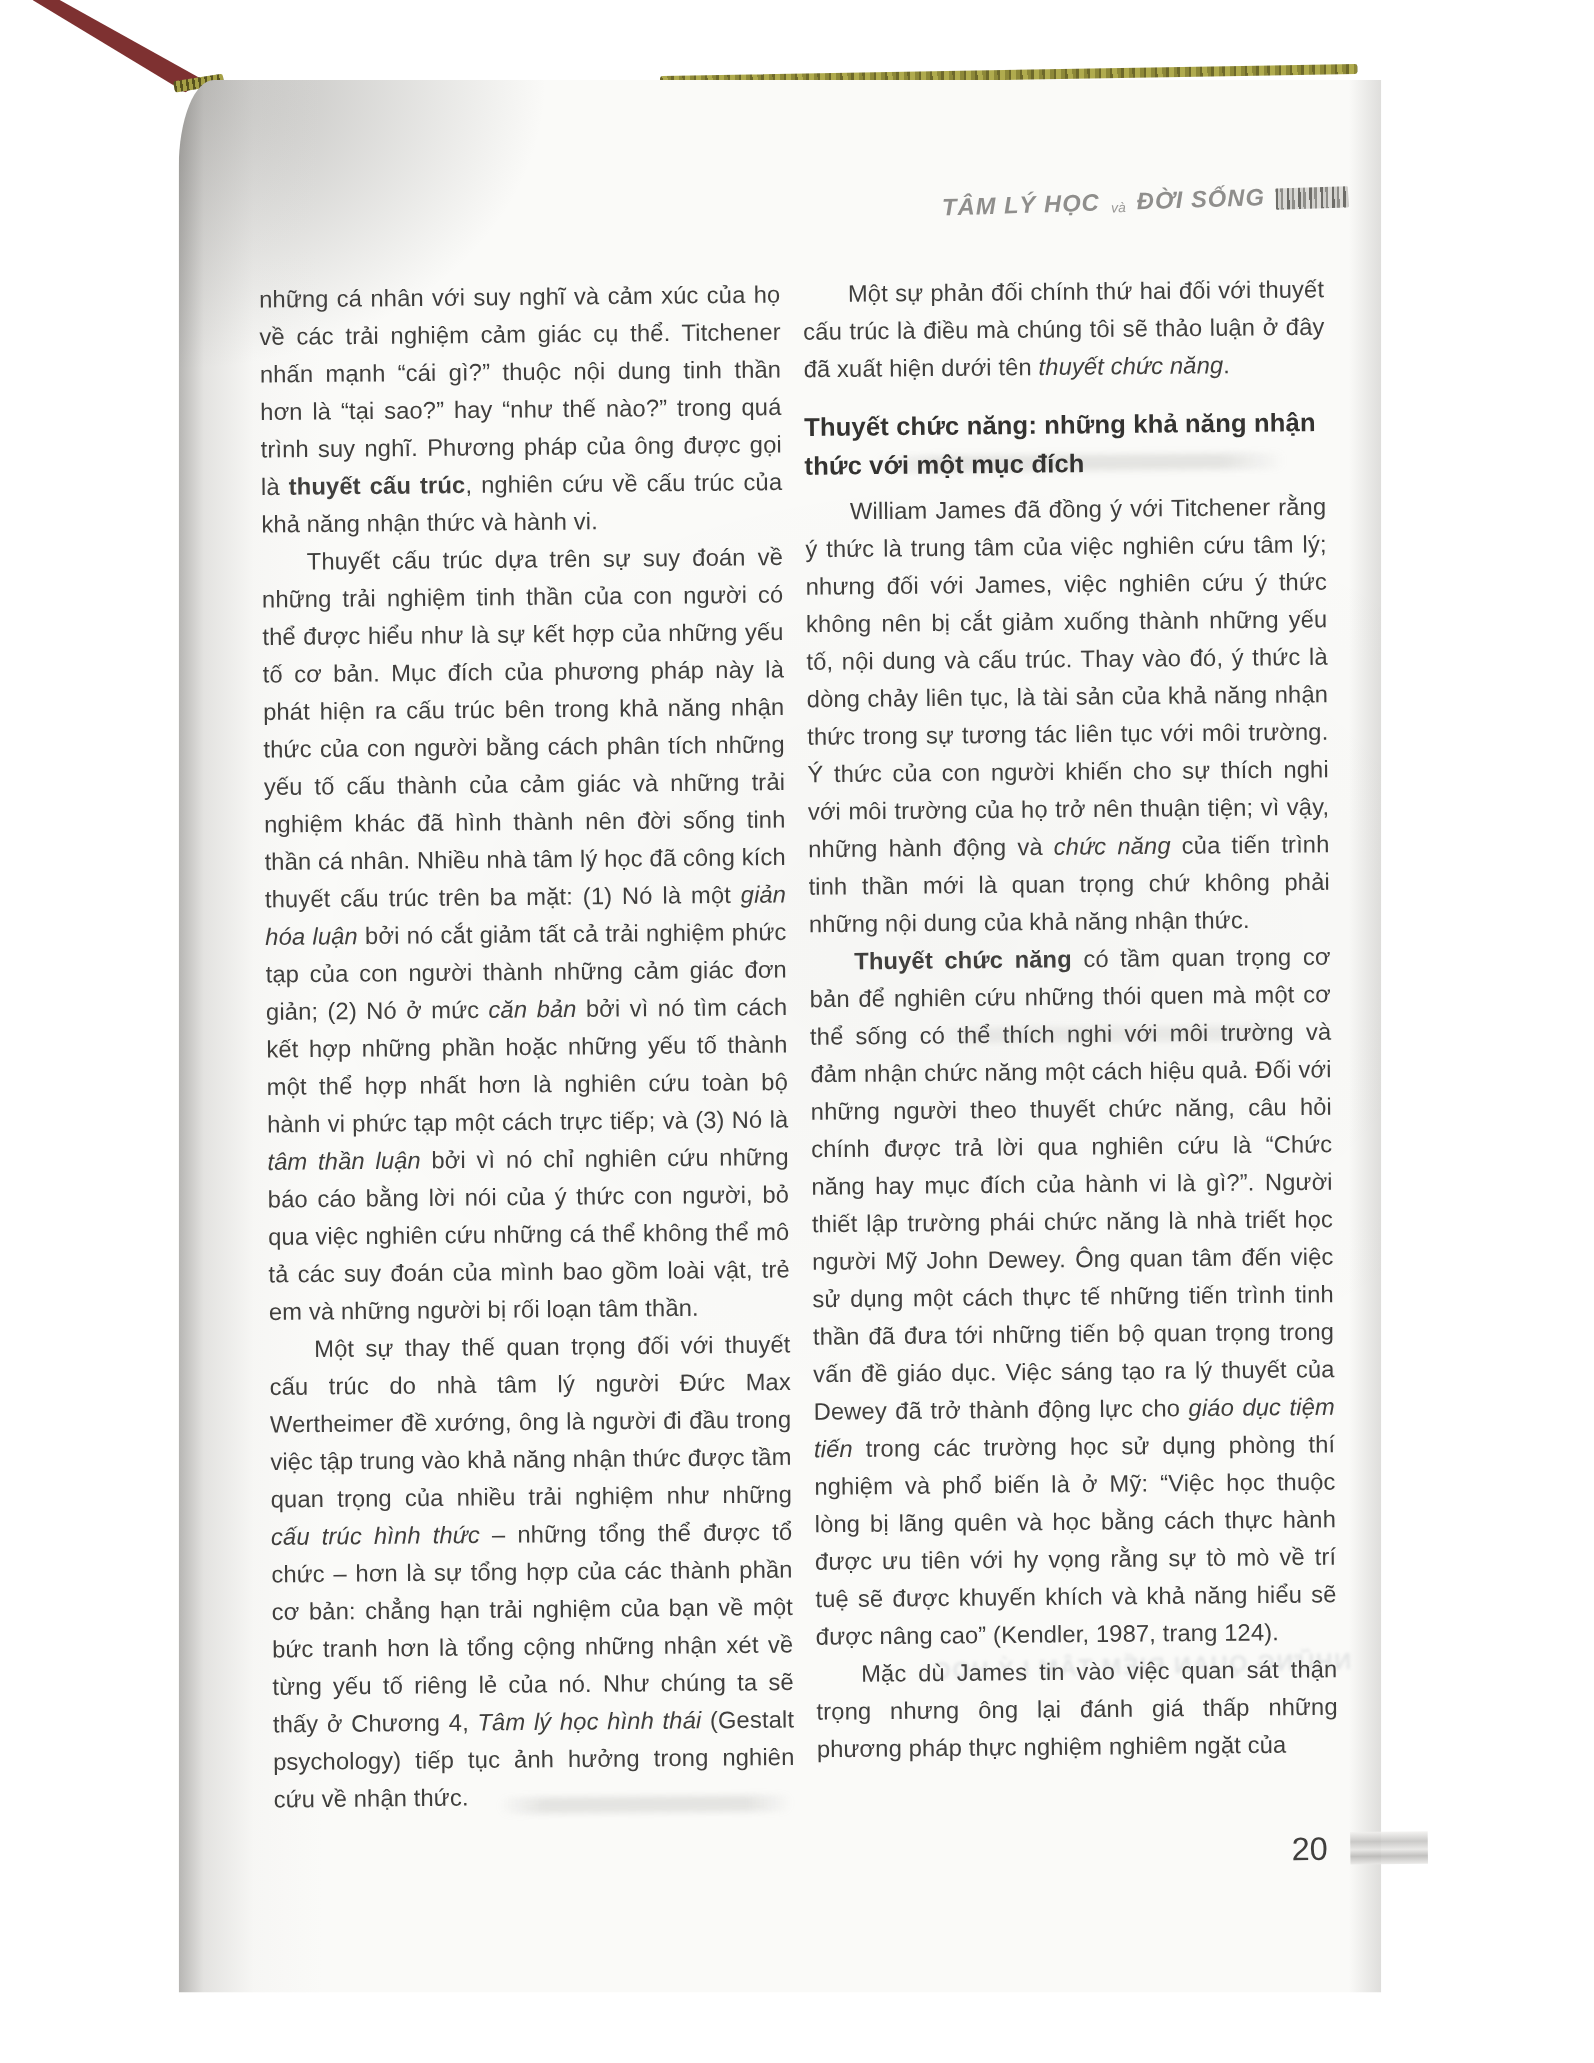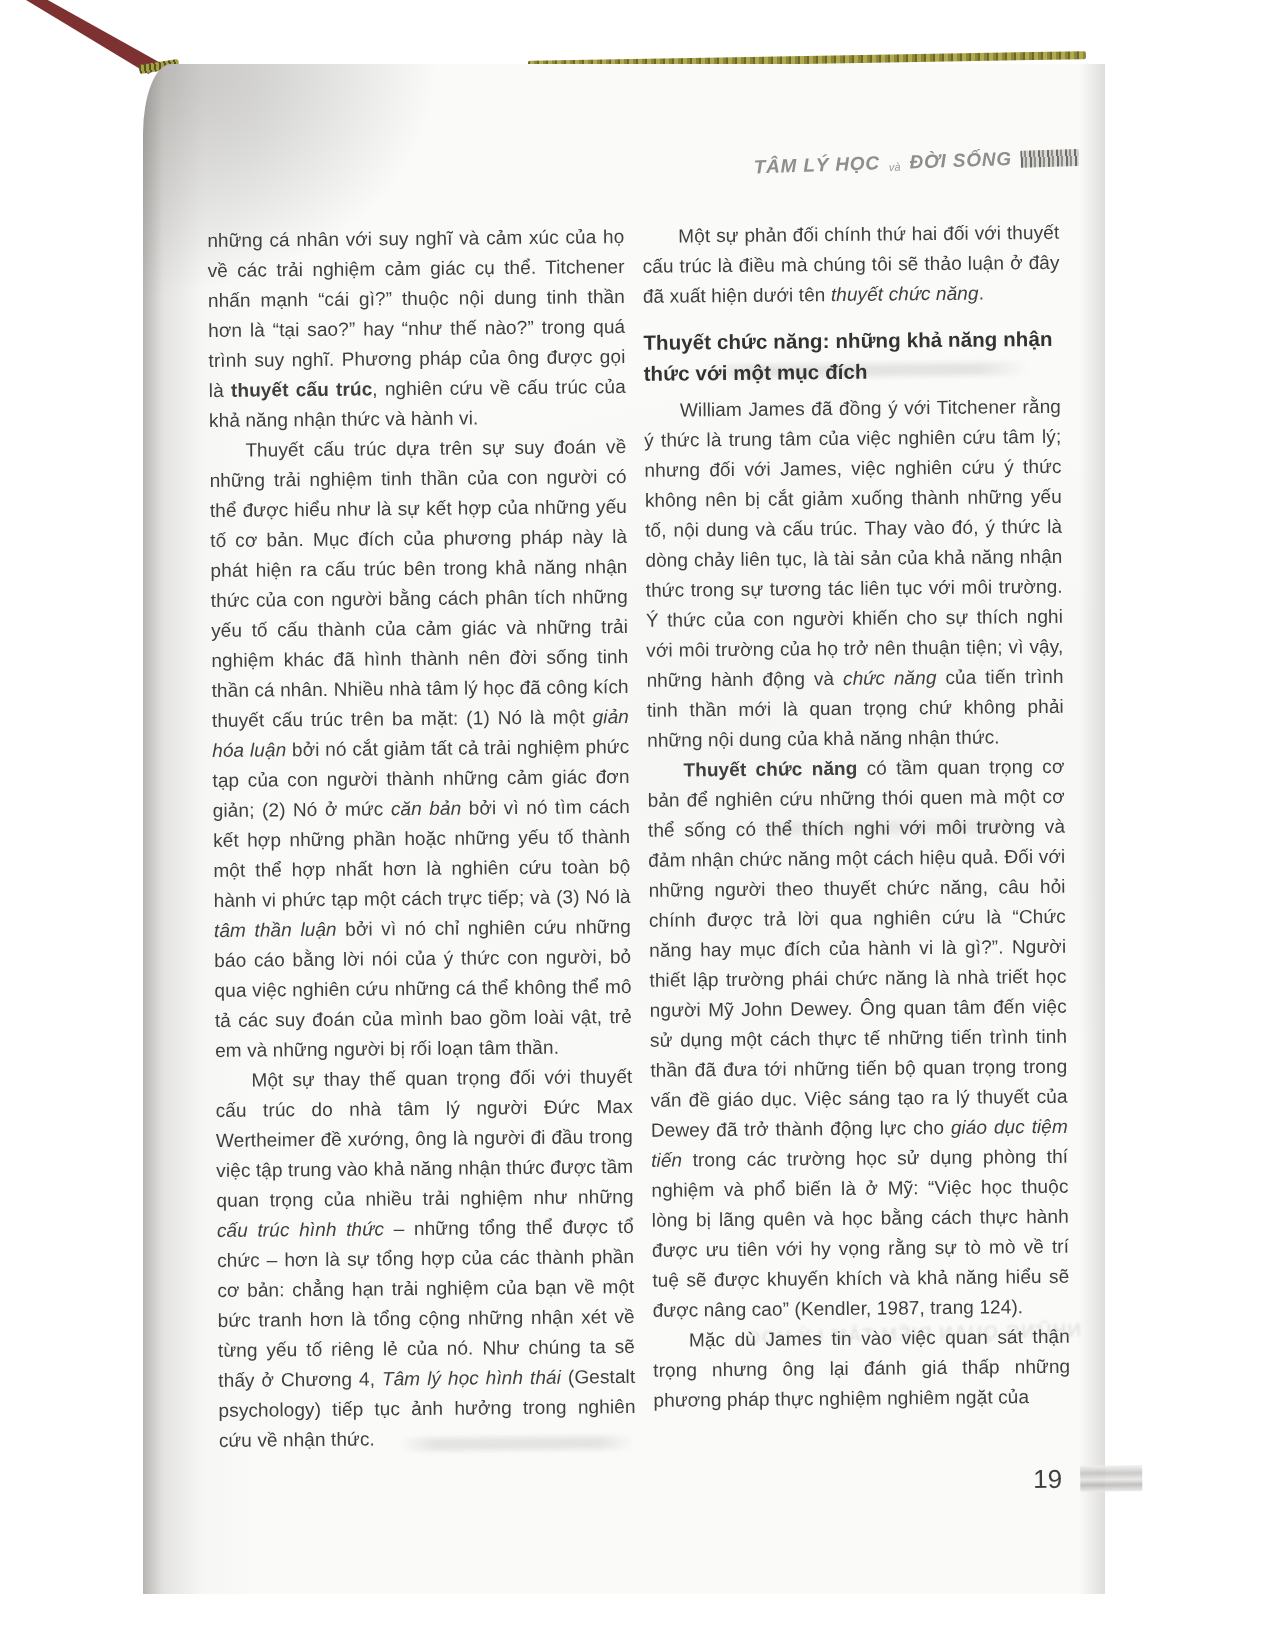--- a/index.html
+++ b/index.html
@@ -106,19 +106,19 @@
         <div class="col">
           <p class="p-indent"><span>Một sự phản đối chính thứ hai đối với thuyết cấu trúc là điều mà chúng tôi sẽ thảo luận ở đây đã xuất hiện dưới tên </span><span style="font-style: italic;">thuyết chức năng</span><span>.</span></p>
           <h2 class="rc-heading">Thuyết chức năng: những khả năng nhận thức với một mục đích</h2>
           <p class="p-indent"><span>William James đã đồng ý với Titchener rằng ý thức là trung tâm của việc nghiên cứu tâm lý; nhưng đối với James, việc nghiên cứu ý thức không nên bị cắt giảm xuống thành những yếu tố, nội dung và cấu trúc. Thay vào đó, ý thức là dòng chảy liên tục, là tài sản của khả năng nhận thức trong sự tương tác liên tục với môi trường. Ý thức của con người khiến cho sự thích nghi với môi trường của họ trở nên thuận tiện; vì vậy, những hành động và </span><span style="font-style: italic;">chức năng</span><span> của tiến trình tinh thần mới là quan trọng chứ không phải những nội dung của khả năng nhận thức.</span></p>
           <p class="p-indent"><span style="font-weight: 700;">Thuyết chức năng</span><span> có tầm quan trọng cơ bản để nghiên cứu những thói quen mà một cơ thể sống có thể thích nghi với môi trường và đảm nhận chức năng một cách hiệu quả. Đối với những người theo thuyết chức năng, câu hỏi chính được trả lời qua nghiên cứu là “Chức năng hay mục đích của hành vi là gì?”. Người thiết lập trường phái chức năng là nhà triết học người Mỹ John Dewey. Ông quan tâm đến việc sử dụng một cách thực tế những tiến trình tinh thần đã đưa tới những tiến bộ quan trọng trong vấn đề giáo dục. Việc sáng tạo ra lý thuyết của Dewey đã trở thành động lực cho </span><span style="font-style: italic;">giáo dục tiệm tiến</span><span> trong các trường học sử dụng phòng thí nghiệm và phổ biến là ở Mỹ: “Việc học thuộc lòng bị lãng quên và học bằng cách thực hành được ưu tiên với hy vọng rằng sự tò mò về trí tuệ sẽ được khuyến khích và khả năng hiểu sẽ được nâng cao” (Kendler, 1987, trang 124).</span></p>
           <p class="p-indent"><span>Mặc dù James tin vào việc quan sát thận trọng nhưng ông lại đánh giá thấp những phương pháp thực nghiệm nghiêm ngặt của</span></p>
         </div>
 
       </div>
 
-      <div class="page-number">19</div>
+      <div class="page-number">20</div>
       <div class="edge-strip"></div>
 
     </div>
   </div>
 
 </div>
 
 </body></html>

